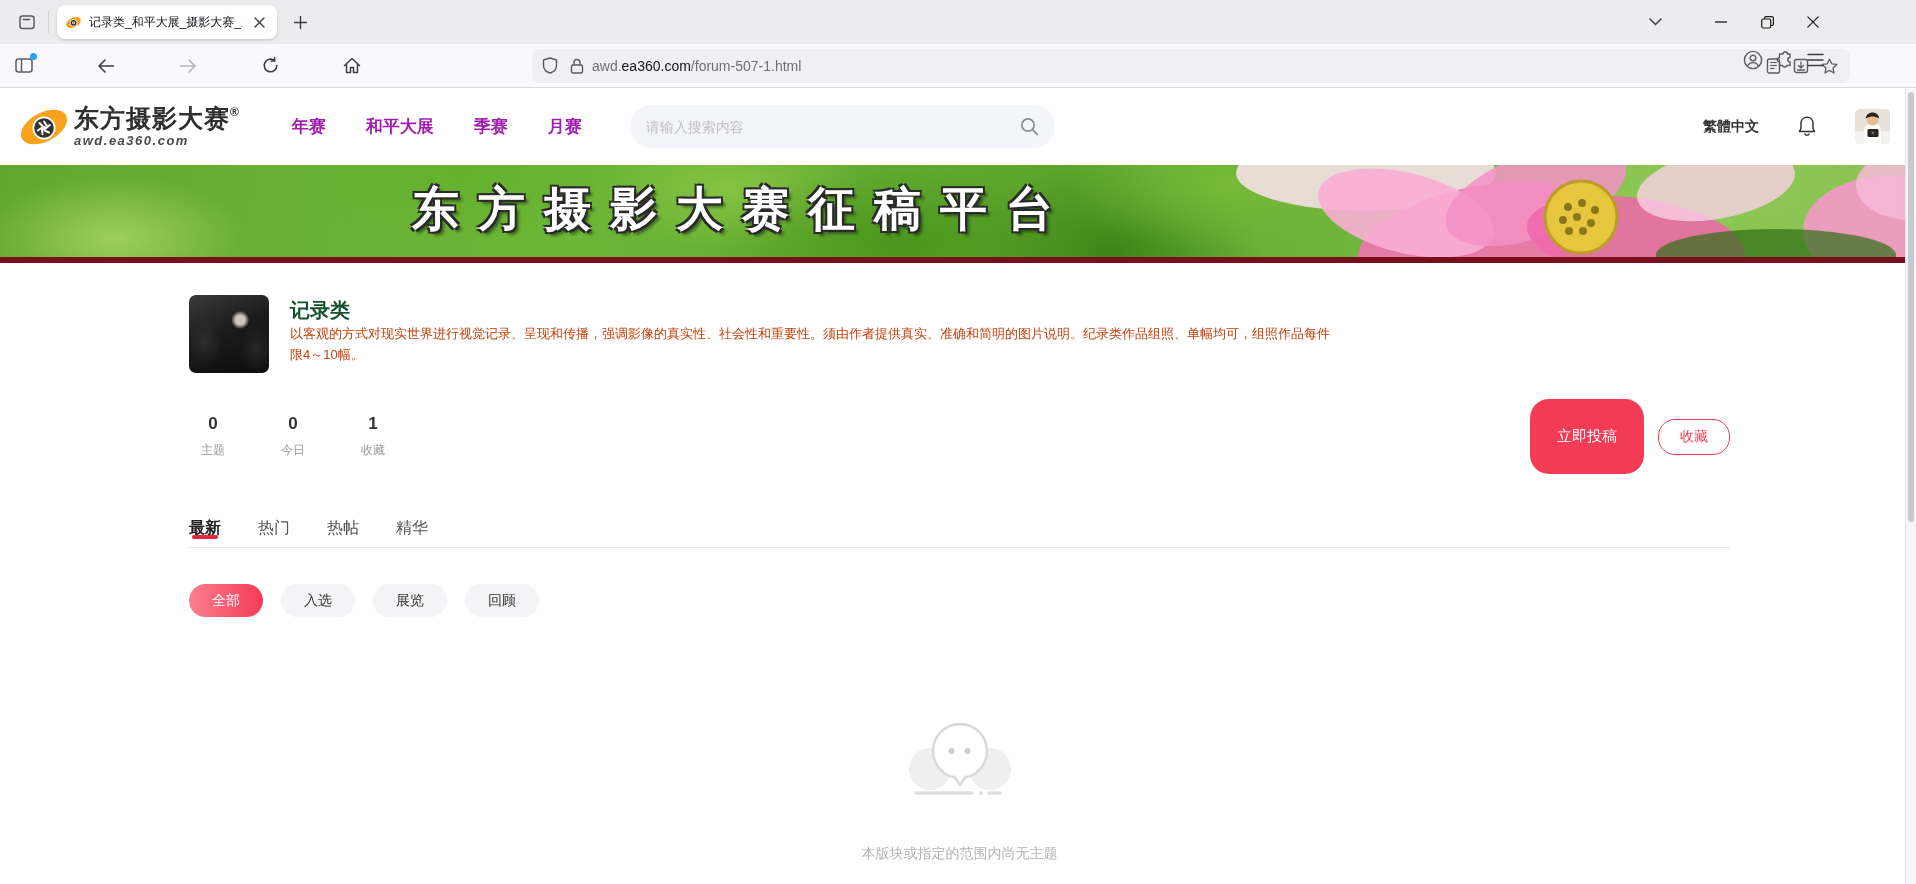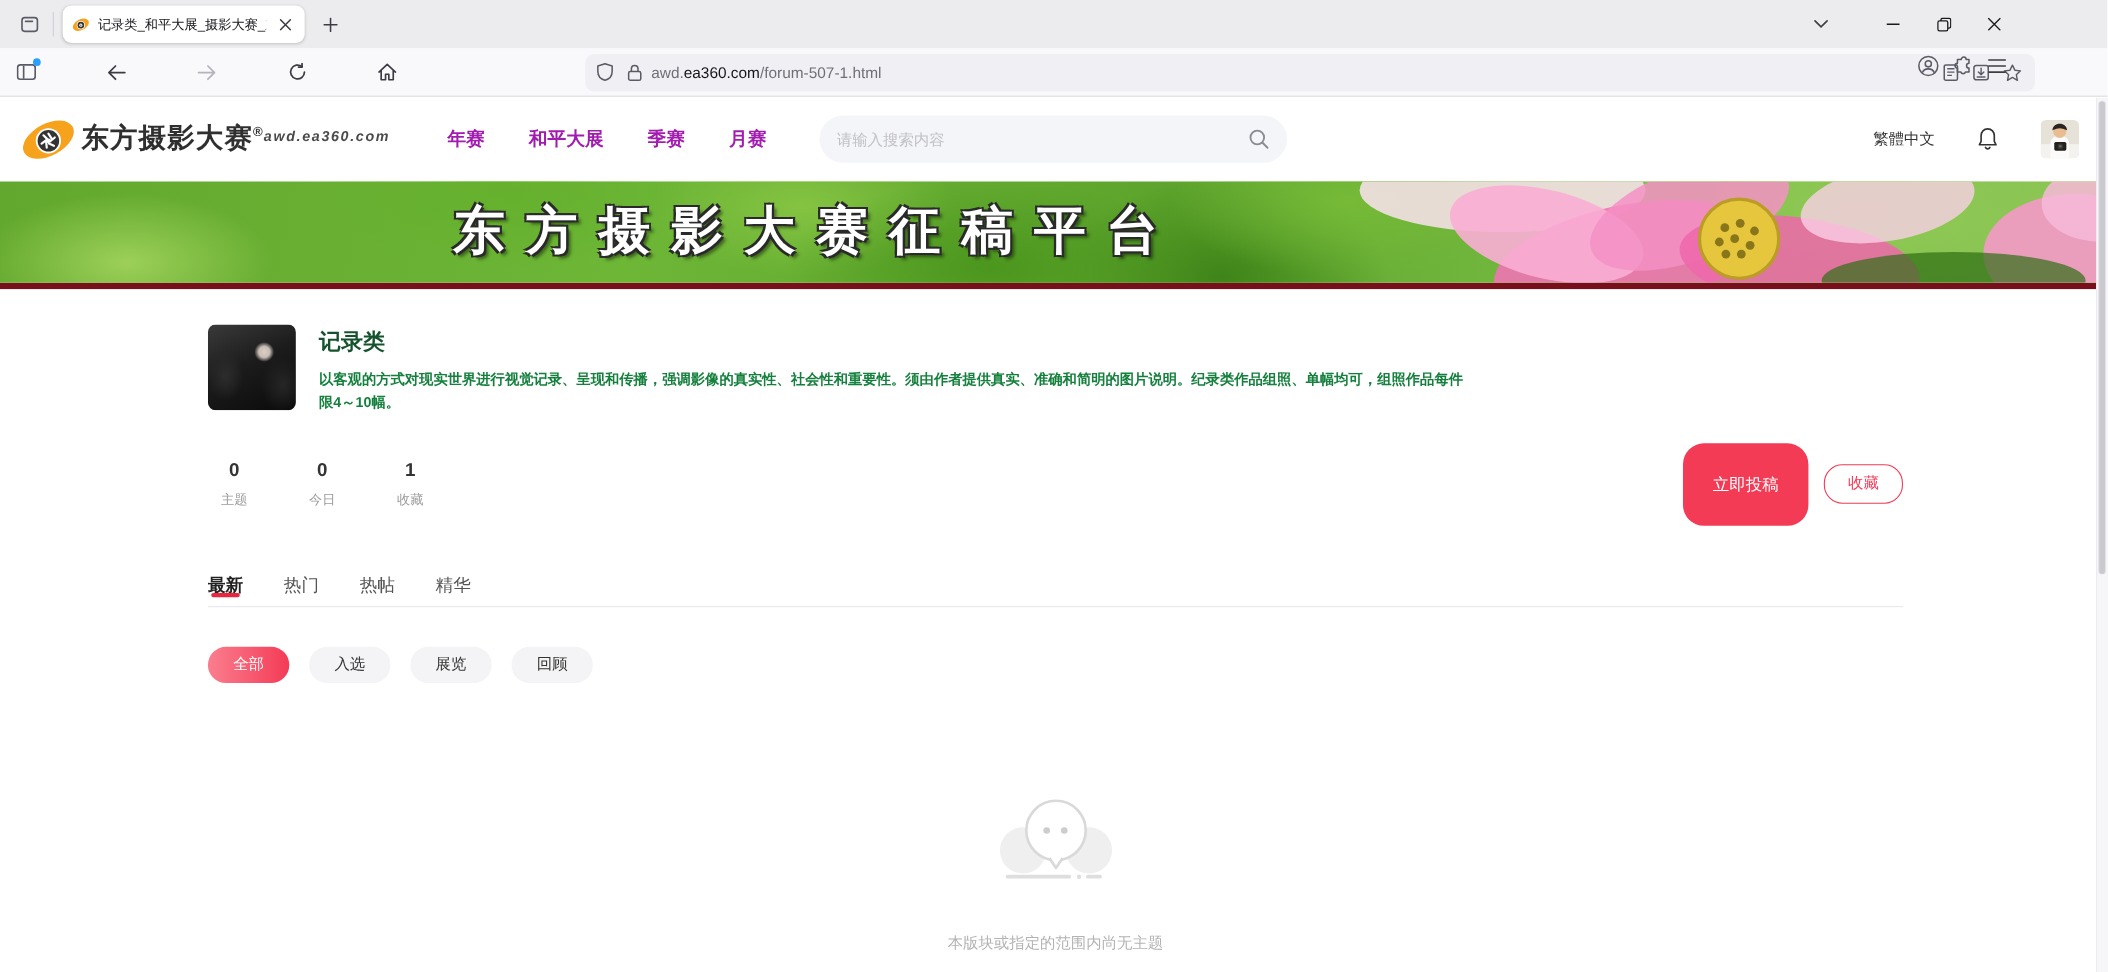--- a/index.html
+++ b/index.html
@@ -24,30 +24,30 @@
   .urlbar { margin-left:118px; width:1318px; height:34px; background:#f0f0f4; border-radius:8px; display:flex; align-items:center; padding:0 10px; }
   .url-text { font-size:14px; margin-left:8px; flex:1; white-space:nowrap; overflow:hidden; }
   .url-prefix, .url-path { color:#6f6f78; }
   .url-domain { color:#15141a; }
   .urlbar-icons { display:flex; align-items:center; gap:12px; margin-right:2px; }
   .toolbar-right { position:absolute; right:92px; top:6px; display:flex; align-items:center; gap:13px; }
 
   
   .site-header { height:77px; background:#fff; display:flex; align-items:center; position:relative; }
   .logo-wrap { display:flex; align-items:center; margin-left:18px; gap:4px; }
-  .logo-text-col { display:flex; flex-direction:row; line-height:1; }
+  .logo-text-col { display:flex; flex-direction:column; line-height:1; }
   .logo-main { font-size:25px; font-weight:bold; color:#2f2f2f; letter-spacing:1px; white-space:nowrap; }
   .logo-reg { font-size:12px; vertical-align:top; }
   .logo-sub { font-size:13px; font-weight:bold; color:#4a4a4a; letter-spacing:1.5px; margin-top:3px; font-style:italic; }
   .site-nav { display:flex; margin-left:52px; gap:40px; align-items:center; }
   .nav-item { font-size:17px; font-weight:bold; color:#a21caf; cursor:pointer; white-space:nowrap; }
   .search-pill { margin-left:48px; width:425px; height:43px; background:#f4f5f8; border-radius:22px; display:flex; align-items:center; padding:0 16px; }
   .search-input { flex:1; border:none; outline:none; background:transparent; font-size:14px; color:#333; font-family:inherit; }
   .search-input::placeholder { color:#c0c0c6; }
-  .header-right { position:absolute; right:26px; display:flex; align-items:center; gap:36px; }
+  .header-right { position:absolute; right:26px; display:flex; align-items:center; gap:36px;font-weight:bold; }
   .lang-switch { font-size:14px; color:#333; cursor:pointer; white-space:nowrap; }
   .avatar { width:35px; height:35px; border-radius:5px; overflow:hidden; display:block; }
 
   
   .banner { height:92px; position:relative; overflow:hidden;
     background:
       radial-gradient(ellipse 190px 90px at 6% 80%, rgba(166,214,96,.85), rgba(166,214,96,0) 70%),
       radial-gradient(ellipse 240px 100px at 24% 10%, rgba(100,176,44,.9), rgba(100,176,44,0) 70%),
       radial-gradient(ellipse 260px 110px at 47% 85%, rgba(73,148,28,.9), rgba(73,148,28,0) 72%),
       radial-gradient(ellipse 200px 90px at 38% 25%, rgba(140,200,70,.8), rgba(140,200,70,0) 70%),
@@ -64,21 +64,21 @@
   
   .main { padding:32px 186px 0 189px; background:#fff; }
   .forum-head { display:flex; gap:21px; }
   .forum-thumb { width:80px; height:78px; border-radius:7px; flex:0 0 auto;
     background:
       radial-gradient(circle 9px at 64% 32%, #d9d0c9 0%, #c9bdb4 55%, rgba(40,40,40,0) 100%),
       radial-gradient(ellipse 22px 30px at 20% 60%, #2d2d2d, rgba(20,20,20,0) 75%),
       radial-gradient(ellipse 26px 34px at 85% 70%, #262626, rgba(15,15,15,0) 75%),
       linear-gradient(155deg, #3a3a3a 0%, #1c1c1c 45%, #0a0a0a 100%); }
   .forum-title { font-size:20px; font-weight:bold; color:#14532d; margin-top:2px; }
-  .forum-desc { font-size:13px; color:#15803d; margin-top:11px; line-height:1.6; max-width:1040px;font-weight:bold; }
+  .forum-desc { font-size:13px; color:#c2410c; line-height:1.6; max-width:1040px; }
   .forum-meta { display:flex; align-items:center; margin-top:26px; }
   .stats { display:flex; gap:44px; margin-left:6px; }
   .stat { text-align:center; min-width:36px; }
   .stat-value { font-size:17px; font-weight:bold; color:#333; }
   .stat-label { font-size:12px; color:#9a9a9a; margin-top:8px; }
   .meta-buttons { margin-left:auto; display:flex; align-items:center; gap:14px; }
   .btn-submit { background:#f43b56; color:#fff; font-size:15px; border:none; border-radius:19px; padding:28px 27px; cursor:pointer; font-family:inherit; }
   .btn-fav { background:#fff; color:#f43b56; font-size:14px; border:1px solid #f43b56; border-radius:17px; padding:8px 21px; cursor:pointer; font-family:inherit; }
 
   .sort-tabs { display:flex; gap:37px; margin-top:44px; }

